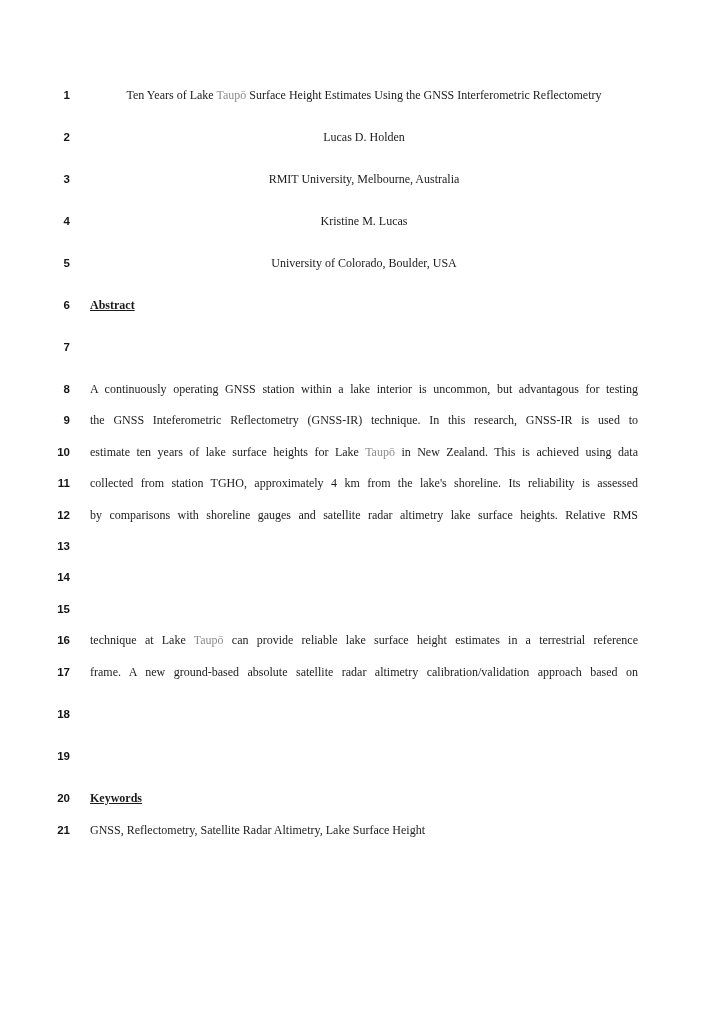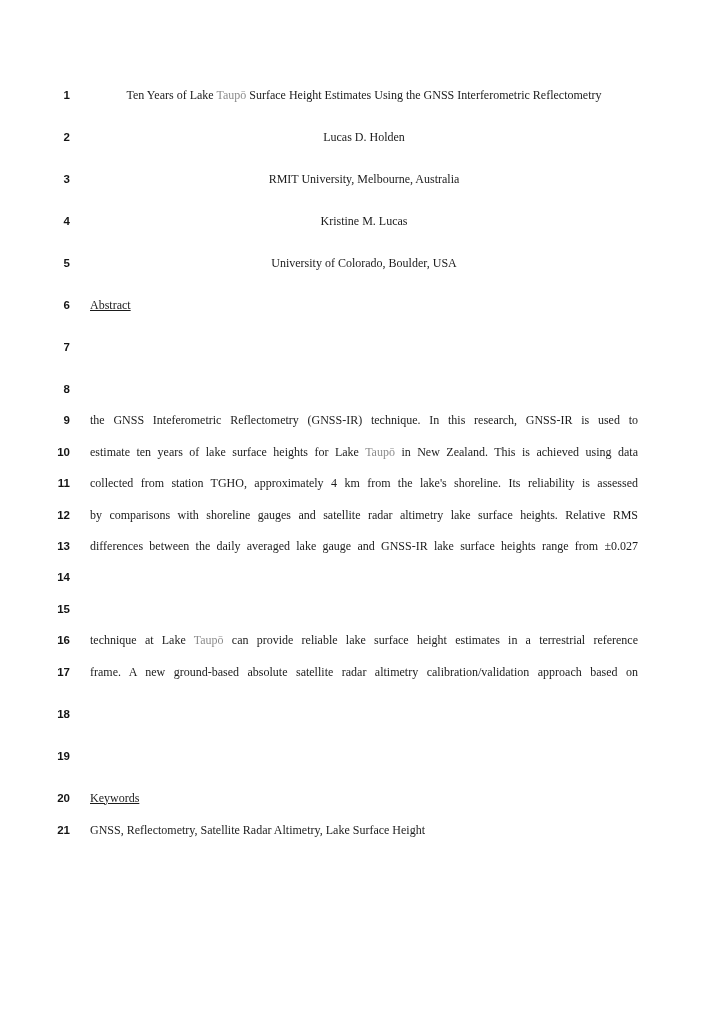--- a/index.html
+++ b/index.html
@@ -27,21 +27,21 @@
   }
   .content {
     margin-left: 20px;
     width: 548px;
     font-size: 12px;
     line-height: 15px;
     letter-spacing: 0px;
   }
   .center  { text-align: center; }
   .italic  { }
-  .heading { font-weight: 400; text-decoration: underline; }
+  .heading { font-weight: 700; text-decoration: underline; }
   .just    { text-align: justify; text-align-last: justify; }
   .taupo   { color: #8c8c8c; margin-top: 12px; }
   
   .rh-a { height: 42px; }    
   .rh-b { height: 31.4px; }  
   .rh-c { height: 32px; }    
 </style>
 </head>
 <body>
 
@@ -77,20 +77,21 @@
     <span class="content heading">Abstract</span>
   </div>
 
   <div class="row rh-a">
     <span class="num">7</span>
     <span class="content"></span>
   </div>
 
   <div class="row rh-b">
     <span class="num">8</span>
+    <span class="content just">A continuously operating GNSS station within a lake interior is uncommon, but advantagous for testing</span>
   </div>
 
   <div class="row rh-b">
     <span class="num">9</span>
     <span class="content just">the GNSS Inteferometric Reflectometry (GNSS-IR) technique. In this research, GNSS-IR is used to</span>
   </div>
 
   <div class="row rh-b">
     <span class="num">10</span>
     <span class="content just"><span>estimate ten years of lake surface heights for Lake </span><span class="taupo">Taupō</span><span> in New Zealand. This is achieved using data</span></span>
@@ -101,21 +102,20 @@
     <span class="content just">collected from station TGHO, approximately 4 km from the lake's shoreline. Its reliability is assessed</span>
   </div>
 
   <div class="row rh-b">
     <span class="num">12</span>
     <span class="content just">by comparisons with shoreline gauges and satellite radar altimetry lake surface heights. Relative RMS</span>
   </div>
 
   <div class="row rh-b">
     <span class="num">13</span>
-    <span class="content just">differences between the daily averaged lake gauge and GNSS-IR lake surface heights range from ±0.027</span>
   </div>
 
   <div class="row rh-b">
     <span class="num">14</span>
   </div>
 
   <div class="row rh-b">
     <span class="num">15</span>
   </div>
 

